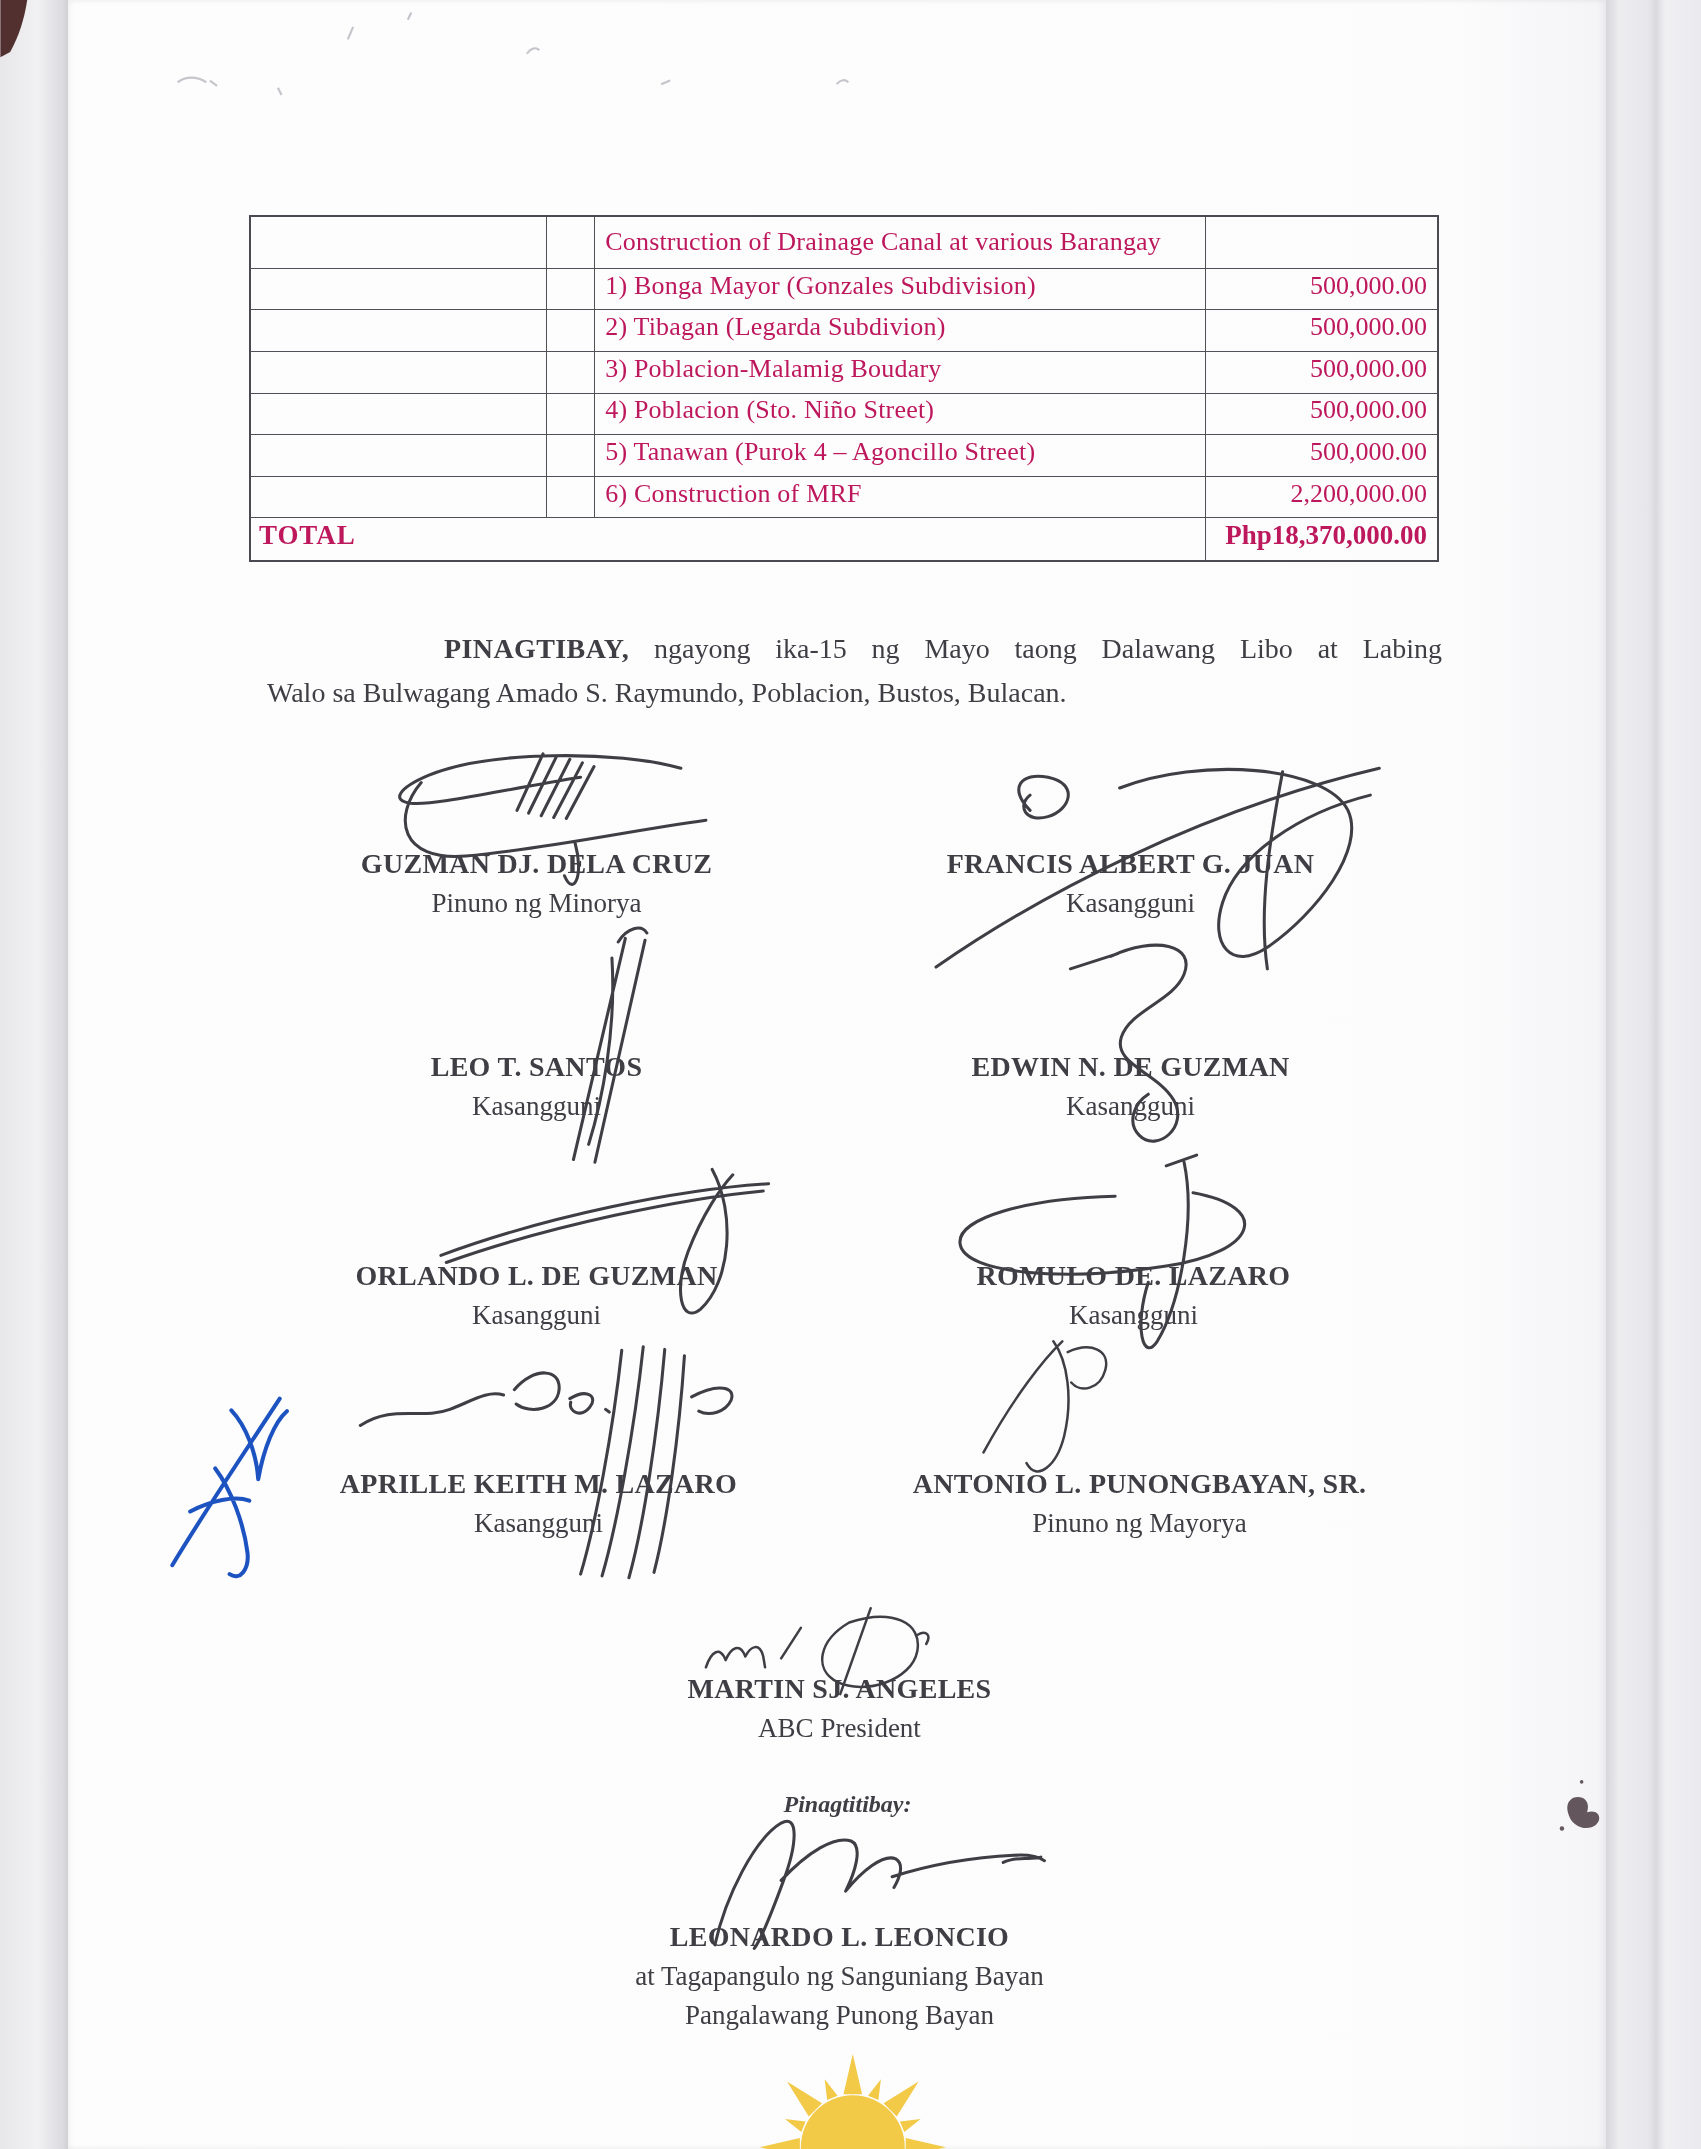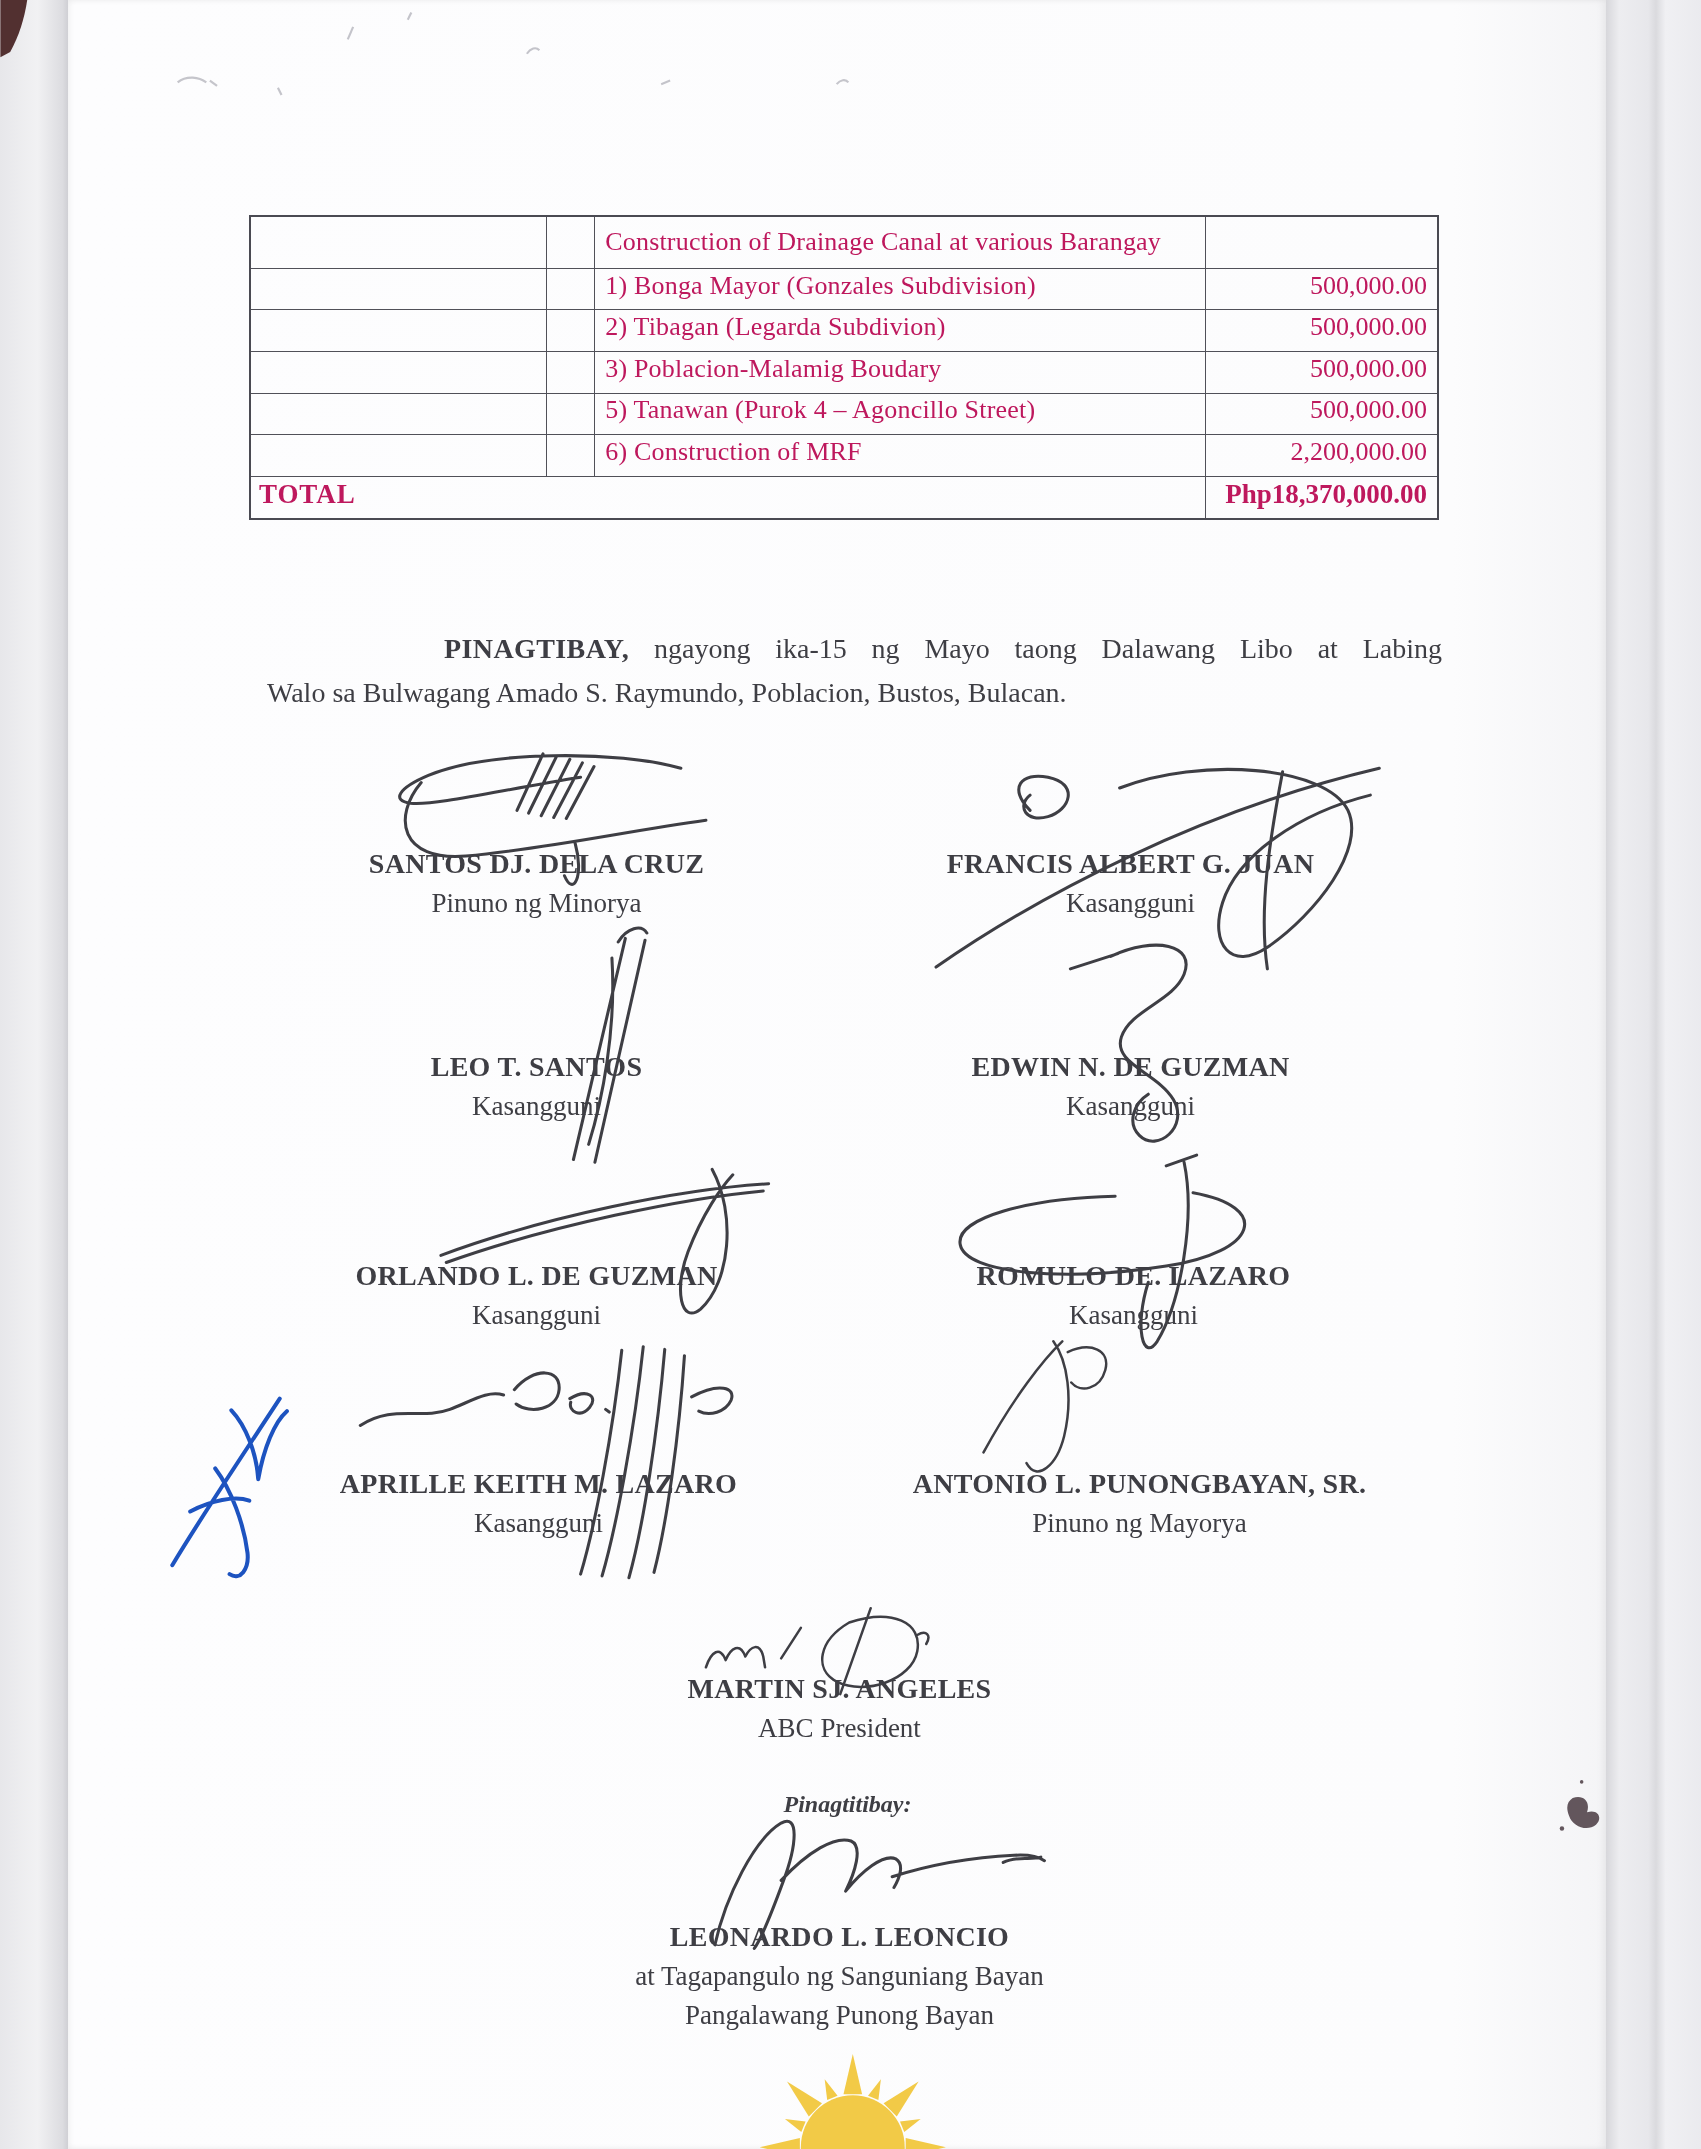--- a/index.html
+++ b/index.html
@@ -86,20 +86,26 @@
     </tr>
     <tr class="r-data">
       <td></td>
         <td></td>
       <td class="desc">3) Poblacion-Malamig Boudary</td>
       <td class="amt">500,000.00</td>
     </tr>
     <tr class="r-data">
       <td></td>
         <td></td>
+      <td class="desc">4) Poblacion (Sto. Niño Street)</td>
+      <td class="amt">500,000.00</td>
+    </tr>
+    <tr class="r-data">
+      <td></td>
+        <td></td>
       <td class="desc">5) Tanawan (Purok 4 – Agoncillo Street)</td>
       <td class="amt">500,000.00</td>
     </tr>
     <tr class="r-data">
       <td></td>
         <td></td>
       <td class="desc">6) Construction of MRF</td>
       <td class="amt">2,200,000.00</td>
     </tr>
     <tr class="r-total">
@@ -108,21 +114,21 @@
     </tr>
   </tbody>
 </table>
 
 <div class="para">
   <div class="p1"><b>PINAGTIBAY,</b><span> ngayong ika-15 ng Mayo taong Dalawang Libo at Labing</span></div>
   <div class="p2">Walo sa Bulwagang Amado S. Raymundo, Poblacion, Bustos, Bulacan.</div>
 </div>
 
 <div class="sig-block" style="left:268px;top:843px">
-  <div class="sig-name">SANTOS DJ. DELA CRUZ</div>
+  <div class="sig-name">GUZMAN DJ. DELA CRUZ</div>
   <div class="sig-title">Pinuno ng Minorya</div>
 </div>
 <div class="sig-block" style="left:862px;top:843px">
   <div class="sig-name">FRANCIS ALBERT G. JUAN</div>
   <div class="sig-title">Kasangguni</div>
 </div>
 <div class="sig-block" style="left:268px;top:1046px">
   <div class="sig-name">LEO T. SANTOS</div>
   <div class="sig-title">Kasangguni</div>
 </div>

